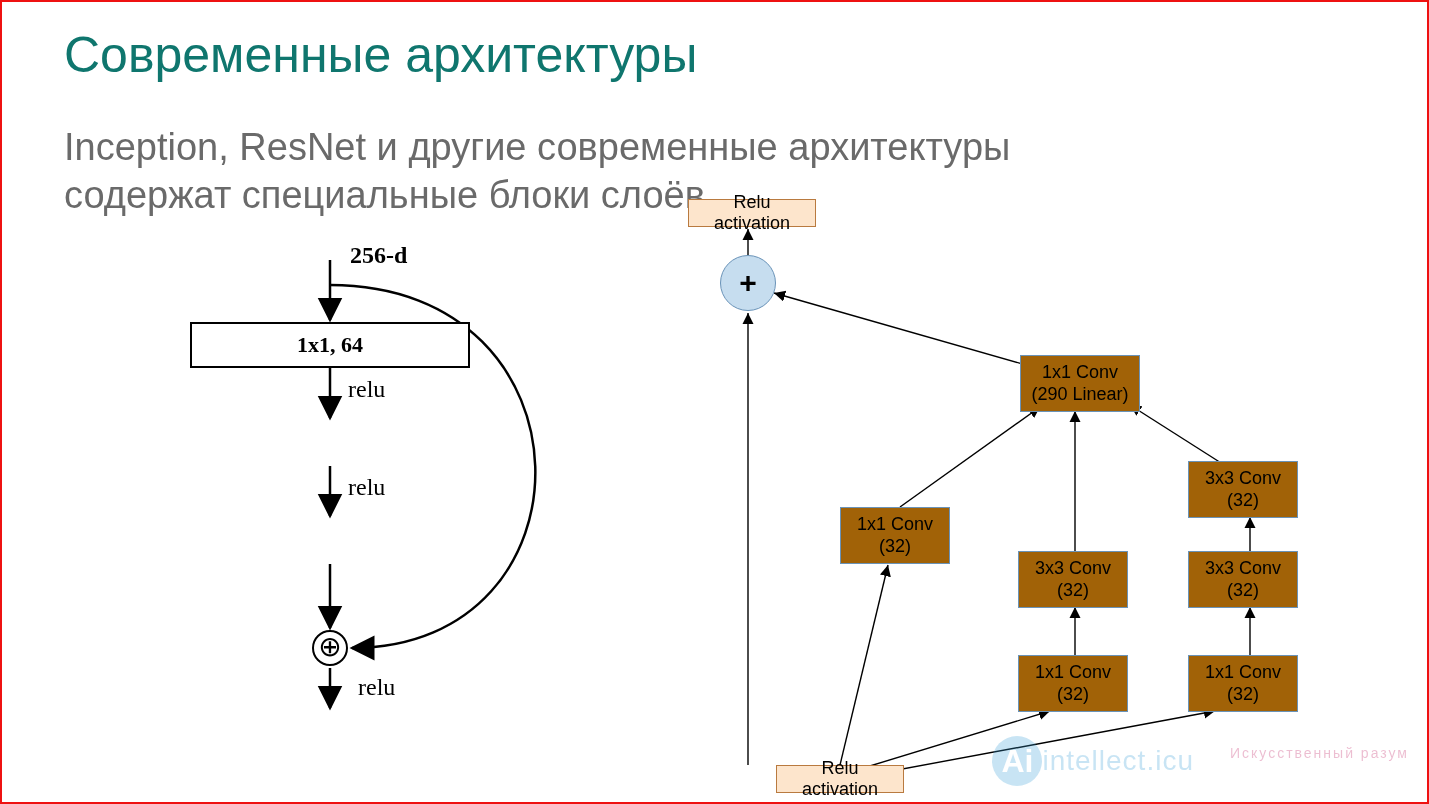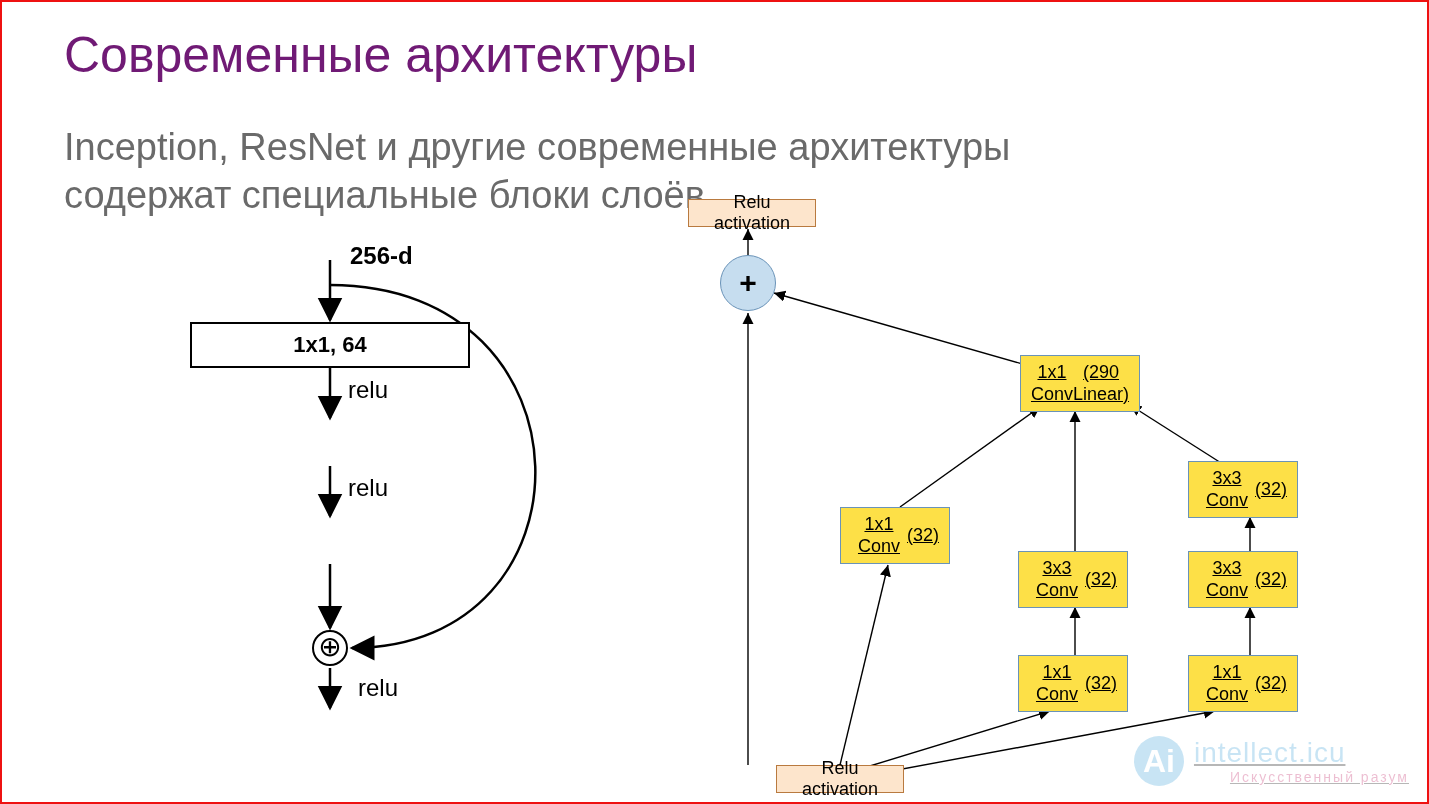--- a/index.html
+++ b/index.html
@@ -15,39 +15,40 @@
     position: absolute;
     inset: 0;
     border: 2px solid #e11;
   }
   .title {
     position: absolute;
     left: 64px;
     top: 26px;
     font-size: 50px;
     font-weight: 400;
-    color: #701a75;
+    color: #0f766e;
     letter-spacing: 0;
   }
   .subtitle {
     position: absolute;
     left: 64px;
     top: 124px;
     font-size: 38px;
     color: #6a6a6a;
     line-height: 1.25;
     max-width: 1100px;
   }
   
   .left-diagram {
     position: absolute;
     left: 170px;
     top: 250px;
     width: 450px;
     height: 540px;
+    font-family: Liberation Serif, serif;
   }
   .resbox {
     position: absolute;
     border: 2px solid #000;
     background: #fff;
     text-align: center;
     font-size: 22px;
     font-weight: 700;
     display: flex;
     align-items: center;
@@ -86,31 +87,30 @@
     border: 1px solid #b97a3f;
     font-size: 18px;
     text-align: center;
     display: flex;
     align-items: center;
     justify-content: center;
     padding: 3px 8px;
   }
   .conv-box {
     position: absolute;
-    background: #fde047;
+    background: #a16207;
     border: 1px solid #6a93b8;
     font-size: 18px;
     text-align: center;
     display: flex;
-    flex-direction: row;
+    flex-direction: column;
     align-items: center;
     justify-content: center;
     line-height: 1.2;
     padding: 6px 10px;
-    text-decoration: underline;
   }
   .plus-circle-blue {
     position: absolute;
     width: 56px;
     height: 56px;
     border: 1px solid #6a93b8;
     background: #c6ddef;
     border-radius: 50%;
     display: flex;
     align-items: center;
@@ -119,38 +119,36 @@
     font-weight: 700;
   }
   .watermark {
     position: absolute;
     right: 20px;
     bottom: 18px;
     text-align: left;
     opacity: 0.28;
     display: flex;
     align-items: center;
-    gap: 10px;
   }
   .watermark .logo {
     width: 50px;
     height: 50px;
     border-radius: 50%;
     background: #3ca0d8;
     color: #fff;
     display: flex;
     align-items: center;
     justify-content: center;
     font-size: 32px;
     font-weight: 700;
   }
   .watermark .wtxt {
     display: flex;
-    flex-direction: column;
-    text-decoration: underline;
+    flex-direction: row;
   }
   .watermark .wtxt .l1 {
     font-size: 28px;
     color: #3ca0d8;
     letter-spacing: 1px;
   }
   .watermark .wtxt .l2 {
     font-size: 14px;
     color: #be185d;
     letter-spacing: 2px;

